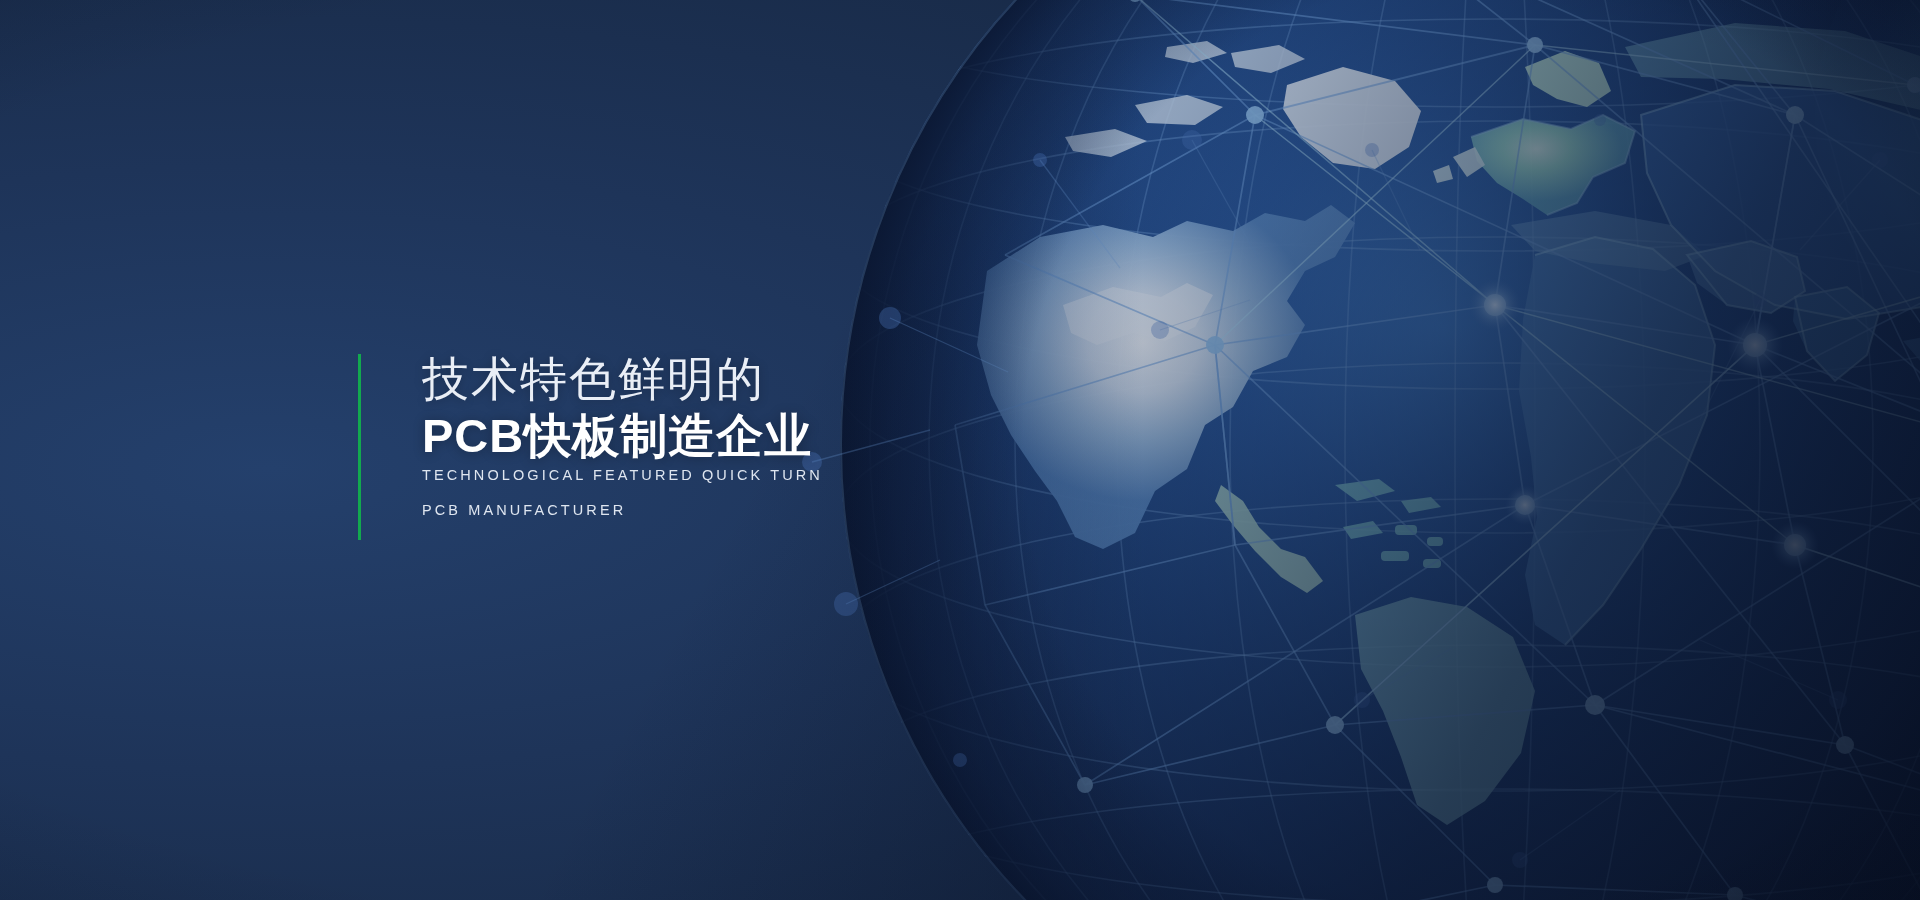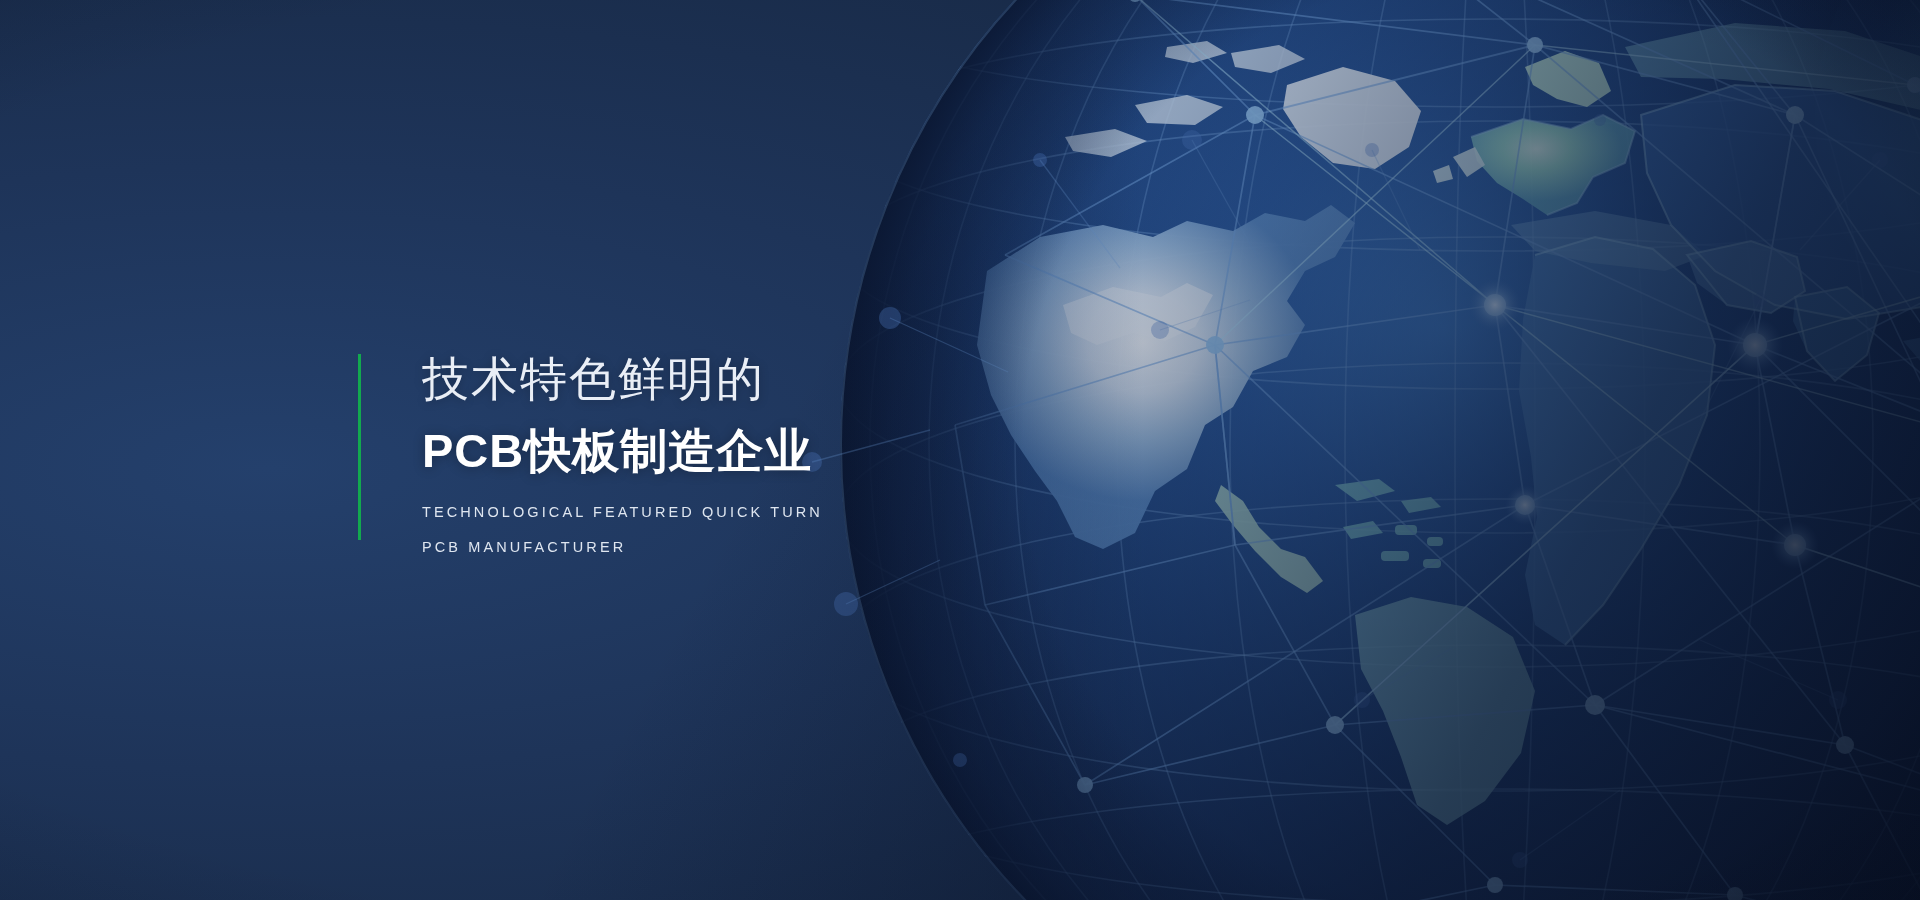--- a/index.html
+++ b/index.html
@@ -83,26 +83,25 @@
     white-space:nowrap;
     text-shadow:0 1px 10px rgba(0,0,0,.25);
   }
   .headline-bold{
     font-size:47px;
     line-height:1.22;
     font-weight:700;
     color:#ffffff;
     letter-spacing:1px;
     white-space:nowrap;
-    margin-top:15px;
+    margin-top:0;
     text-shadow:0 1px 12px rgba(0,0,0,.30);
   }
 
   .subtitle{
-    margin-top:22px;
     font-size:14.5px;
     line-height:1.62;
     font-weight:400;
     color:#dfe6f0;
     letter-spacing:3.1px;
     white-space:nowrap;
   }
 </style>
 </head>
 <body>

